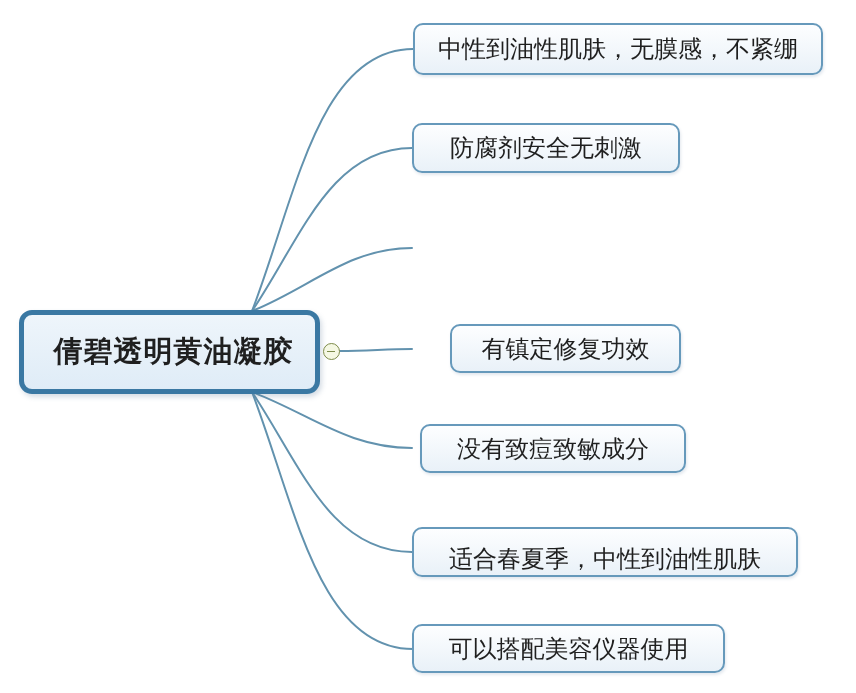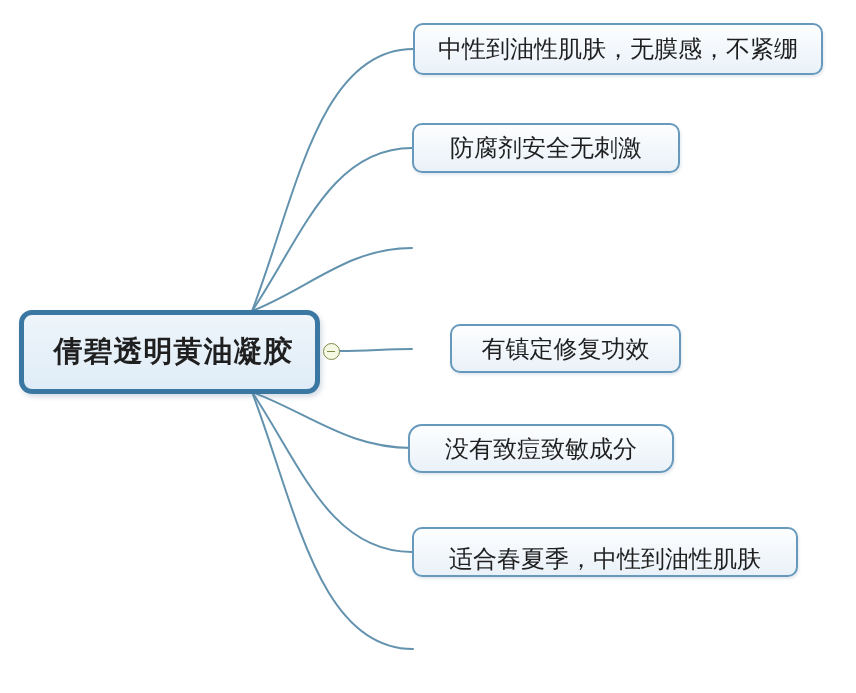--- a/index.html
+++ b/index.html
@@ -80,21 +80,21 @@
   }
   .branch-node .label {
     font-size: 24px;
     color: var(--text, #1f1f1f);
     white-space: nowrap;
   }
   .b1 { left: 413px; top: 23px;  width: 410px; height: 52px; }
   .b2 { left: 412px; top: 123px; width: 268px; height: 50px; }
   .b3 { left: 412px; top: 223px; width: 310px; height: 50px; }
   .b4 { left: 412px; top: 324px; width: 231px; height: 49px; margin-left: 38px; }
-  .b5 { left: 408px; top: 424px; width: 266px; height: 49px; border-radius: 14px; }
+  .b5 { left: 420px; top: 424px; width: 266px; height: 49px; }
   .b6 { left: 412px; top: 527px; width: 386px; height: 50px; align-items: flex-end; }
   .b7 { left: 412px; top: 624px; width: 313px; height: 49px; }
 </style>
 </head>
 <body>
 
 <div class="canvas">
 
   <svg class="connectors" viewBox="0 0 856 693" xmlns="http://www.w3.org/2000/svg">
     <path d="M252,311 C 295,200 318,49 413,49"></path>
@@ -122,14 +122,17 @@
   </div>
   <div class="branch-node b4">
     <span class="label">有镇定修复功效</span>
   </div>
   <div class="branch-node b5">
     <span class="label">没有致痘致敏成分</span>
   </div>
   <div class="branch-node b6">
     <span class="label">适合春夏季，中性到油性肌肤</span>
   </div>
+  <div class="branch-node b7">
+    <span class="label">可以搭配美容仪器使用</span>
+  </div>
 
 </div>
 
 </body></html>

